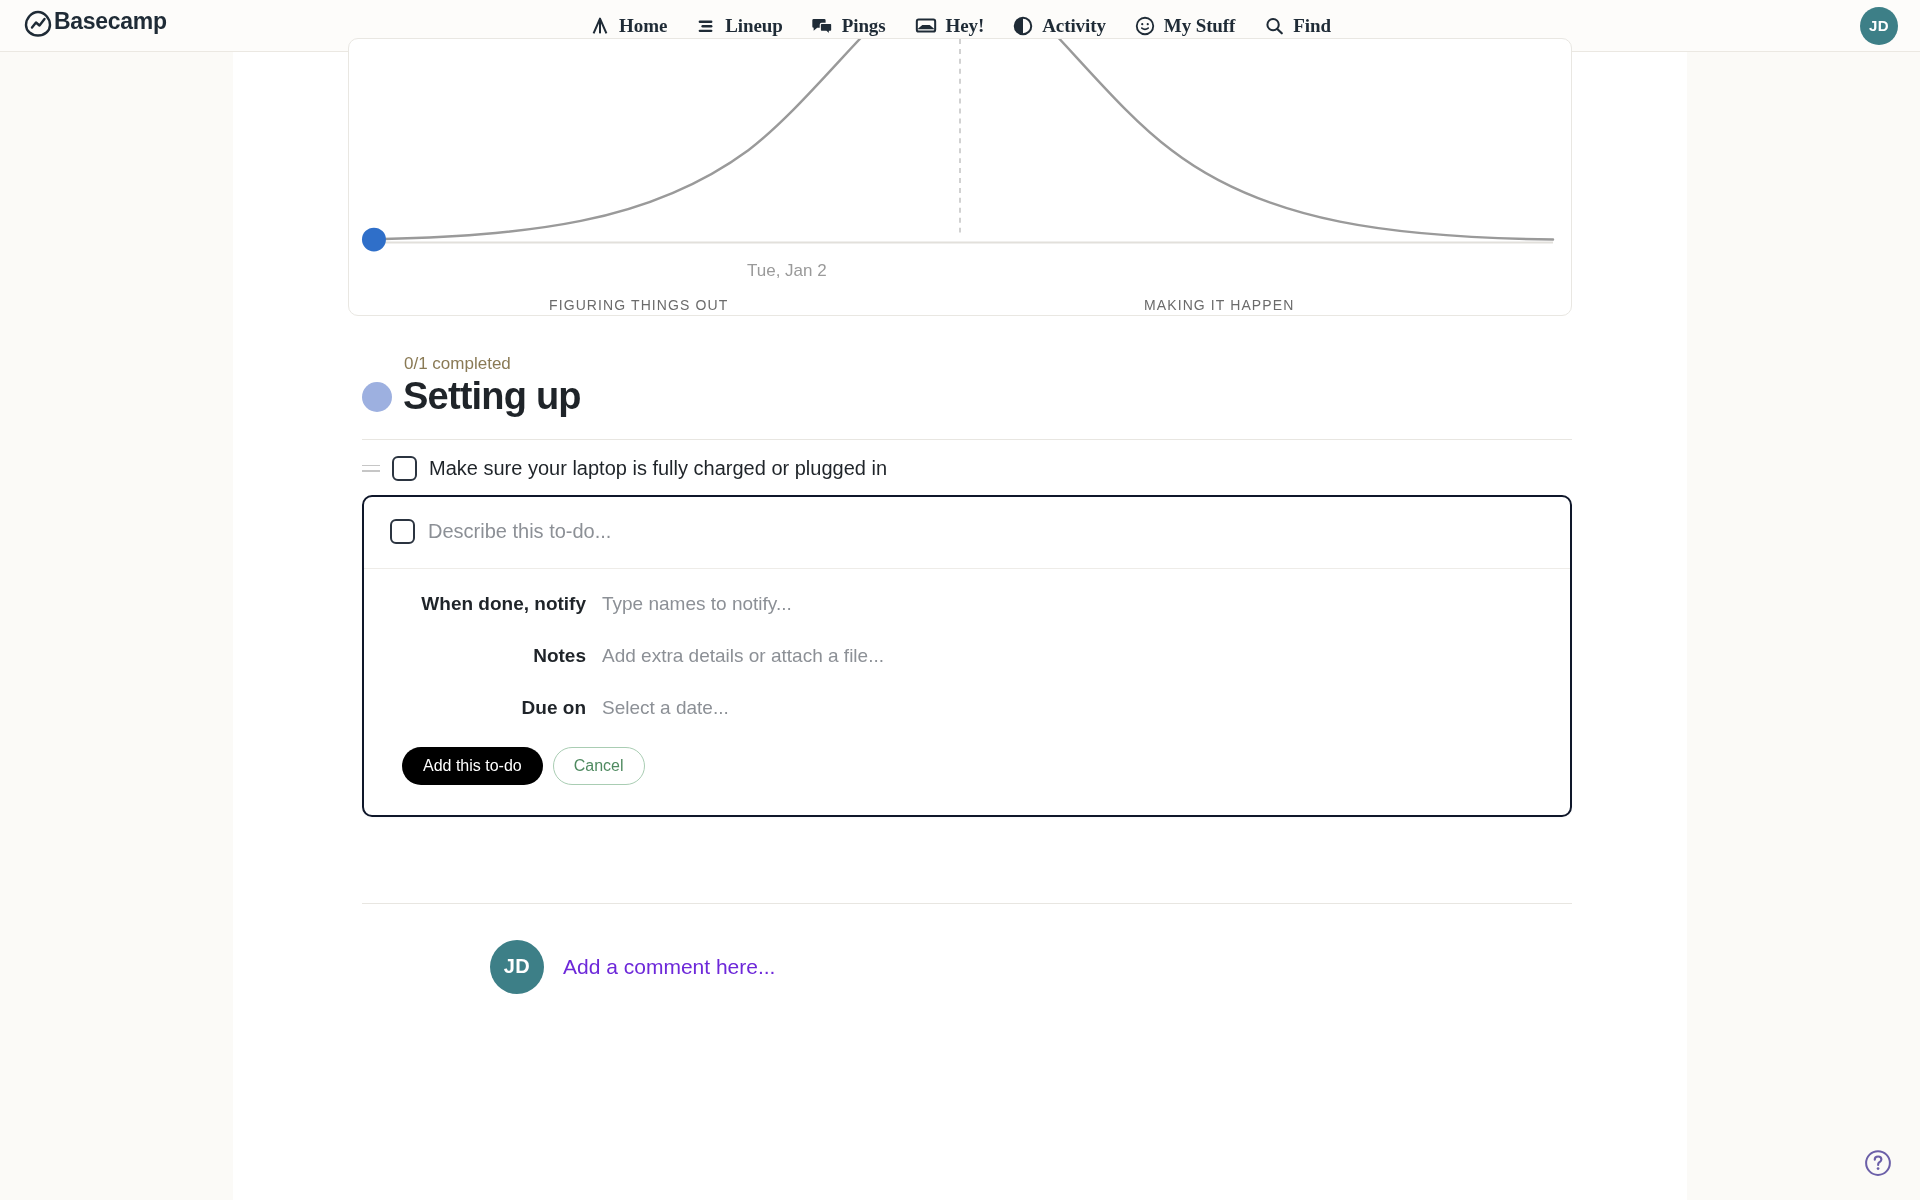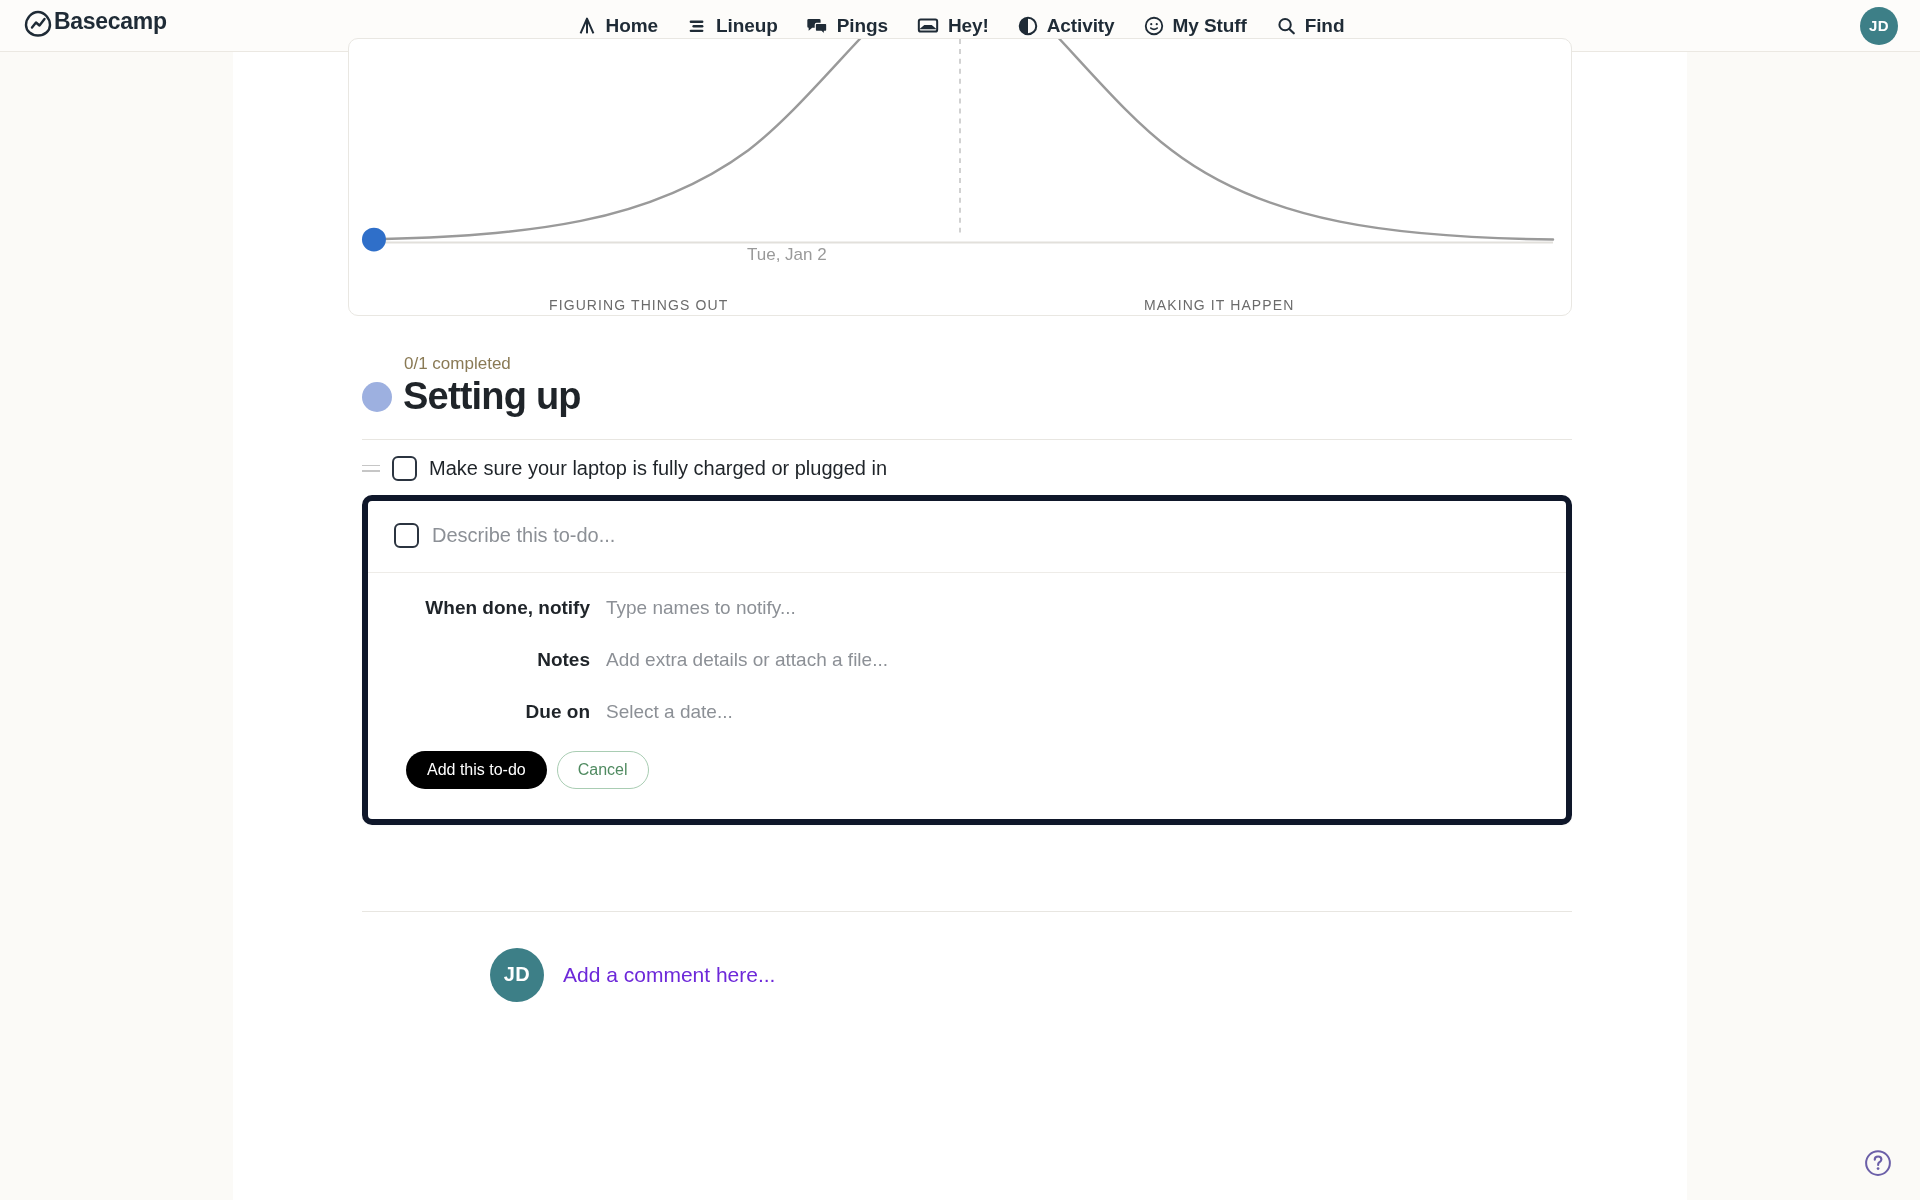--- a/index.html
+++ b/index.html
@@ -54,20 +54,21 @@
     pointer-events: auto;
     display: flex;
     align-items: center;
     gap: 8px;
     font-size: 19px;
     font-weight: bold;
     color: #1f2b36;
     text-decoration: none;
     letter-spacing: -0.1px;
     cursor: pointer;
+    font-family: Liberation Serif, serif;
   }
   .nav-item .ico { display: flex; align-items: center; }
 
   .nav-right {
     margin-left: auto;
     display: flex;
     align-items: center;
     z-index: 2;
   }
   .avatar {
@@ -113,21 +114,21 @@
     border: 1px solid #e9e7e2;
     border-radius: 10px;
     background: #fff;
     overflow: hidden;
   }
   .hill-svg { display: block; width: 100%; height: 100%; }
 
   .hill-dot-label {
     position: absolute;
     left: 398px;
-    top: 206px;
+    top: 222px;
     font-size: 17px;
     color: #9a9a9a;
     white-space: nowrap;
   }
   .hill-phase {
     position: absolute;
     top: 258px;
     font-size: 14px;
     letter-spacing: 1.1px;
     color: #6b6b6b;
@@ -204,21 +205,21 @@
   }
   .todo-text {
     font-size: 20px;
     color: #1f2429;
   }
 
   
   .form-card {
     margin-left: 14px;
     margin-top: 2px;
-    border: 6px solid #0f172a;
+    border: 2px solid #0f172a;
     border-radius: 10px;
     background: #fff;
     box-shadow: 0 1px 2px rgba(0,0,0,0.03);
   }
   .form-top {
     display: flex;
     align-items: center;
     gap: 13px;
     padding: 22px 26px 24px 26px;
     border-bottom: 1px solid #eeece8;

